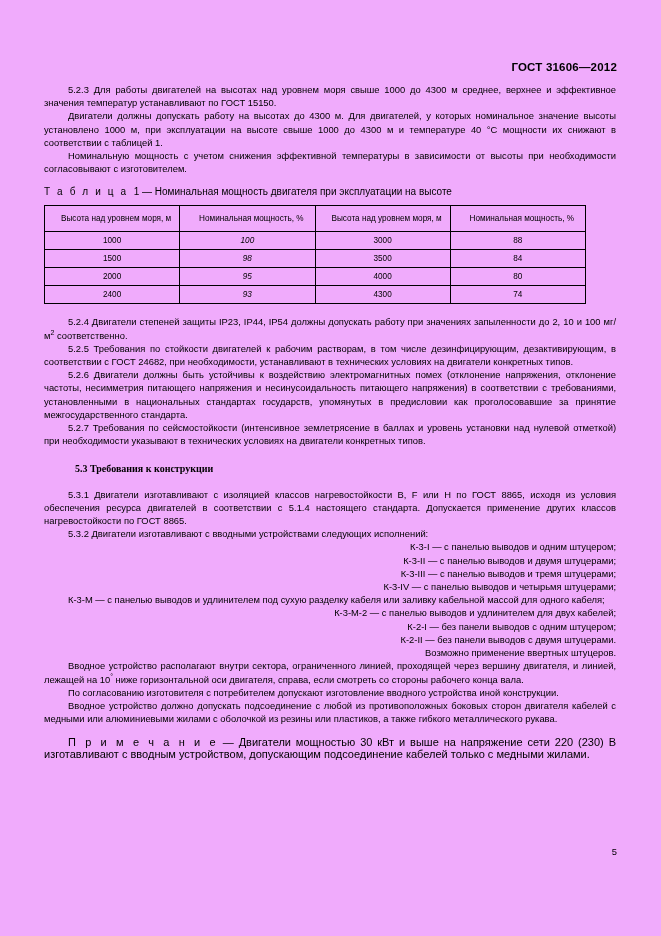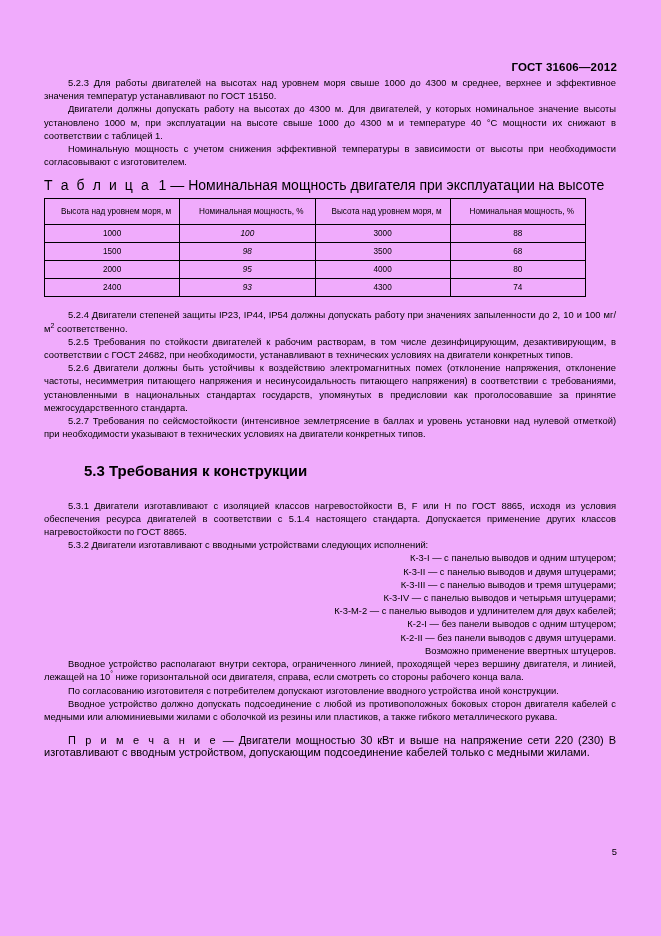--- a/index.html
+++ b/index.html
@@ -27,53 +27,54 @@
     top: 61px;
     right: 44px;
     font-size: 11.5px;
     font-weight: bold;
     letter-spacing: 0.2px;
     white-space: nowrap;
   }
   .content {
     position: absolute;
     left: 44px;
-    top: 76px;
+    top: 83px;
     width: 572px;
   }
   p {
     margin: 0;
     font-size: 9.4px;
     line-height: 13.2px;
     text-align: justify;
     text-justify: inter-word;
     hyphens: manual;
   }
   p.ind {
     text-indent: 24px;
   }
   .sec-head {
-    margin: 16px;
-    font-size: 15px;
+    margin: 7px;
+    font-size: 10px;
     line-height: 13.2px;
     font-weight: bold;
     text-indent: 24px;
     text-align: left;
+    font-family: Liberation Serif, serif;
   }
   .gap-sm { height: 5px; }
   .gap-md { height: 8px; }
   .gap-lg { height: 11px; }
   sup {
     font-size: 7px;
     vertical-align: super;
     line-height: 0;
   }
   .table-caption {
     margin: 0;
-    font-size: 14px;
+    font-size: 10px;
     line-height: 12px;
     text-align: left;
     letter-spacing: 0;
   }
   .table-caption .sp {
     letter-spacing: 2.1px;
   }
   table.data {
     border-collapse: collapse;
     width: 542px;
@@ -163,21 +164,21 @@
         <tr>
           <td>1000</td>
           <td>100</td>
           <td>3000</td>
           <td>88</td>
         </tr>
         <tr>
           <td>1500</td>
           <td>98</td>
           <td>3500</td>
-          <td>68</td>
+          <td>84</td>
         </tr>
         <tr>
           <td>2000</td>
           <td>95</td>
           <td>4000</td>
           <td>80</td>
         </tr>
         <tr>
           <td>2400</td>
           <td>93</td>
@@ -202,20 +203,21 @@
     <div class="gap-sm"></div>
 
     <p class="ind">5.3.1  Двигатели изготавливают с изоляцией классов нагревостойкости В, F или Н по ГОСТ 8865, исходя из условия обеспечения ресурса двигателей в соответствии с 5.1.4 настоящего стандарта. Допус­кается применение других классов нагревостойкости по ГОСТ 8865.</p>
     <p class="ind">5.3.2  Двигатели изготавливают с вводными устройствами следующих исполнений:</p>
 
     <p class="listline">К-3-I — с панелью выводов и одним штуцером;</p>
     <p class="listline">К-3-II — с панелью выводов и двумя штуцерами;</p>
     <p class="listline">К-3-III — с панелью выводов и тремя штуцерами;</p>
     <p class="listline">К-3-IV — с панелью выводов и четырьмя штуцерами;</p>
 
+    <p class="ind">К-3-М — с панелью выводов и удлинителем под сухую разделку кабеля или заливку кабельной массой для одного кабеля;</p>
 
     <p class="listline">К-3-М-2 — с панелью выводов и удлинителем для двух кабелей;</p>
     <p class="listline">К-2-I — без панели выводов с одним штуцером;</p>
     <p class="listline">К-2-II — без панели выводов с двумя штуцерами.</p>
     <p class="listline">Возможно применение ввертных штуцеров.</p>
 
     <p class="ind"><span>Вводное устройство располагают внутри сектора, ограниченного линией, проходящей через вер­шину двигателя, и линией, лежащей на 10</span><sup>°</sup><span> ниже горизонтальной оси двигателя, справа, если смотреть со стороны рабочего конца вала.</span></p>
 
     <p class="ind">По согласованию изготовителя с потребителем допускают изготовление вводного устройства иной конструкции.</p>
     <p class="ind">Вводное устройство должно допускать подсоединение с любой из противоположных боковых сто­рон двигателя кабелей с медными или алюминиевыми жилами с оболочкой из резины или пластиков, а также гибкого металлического рукава.</p>

